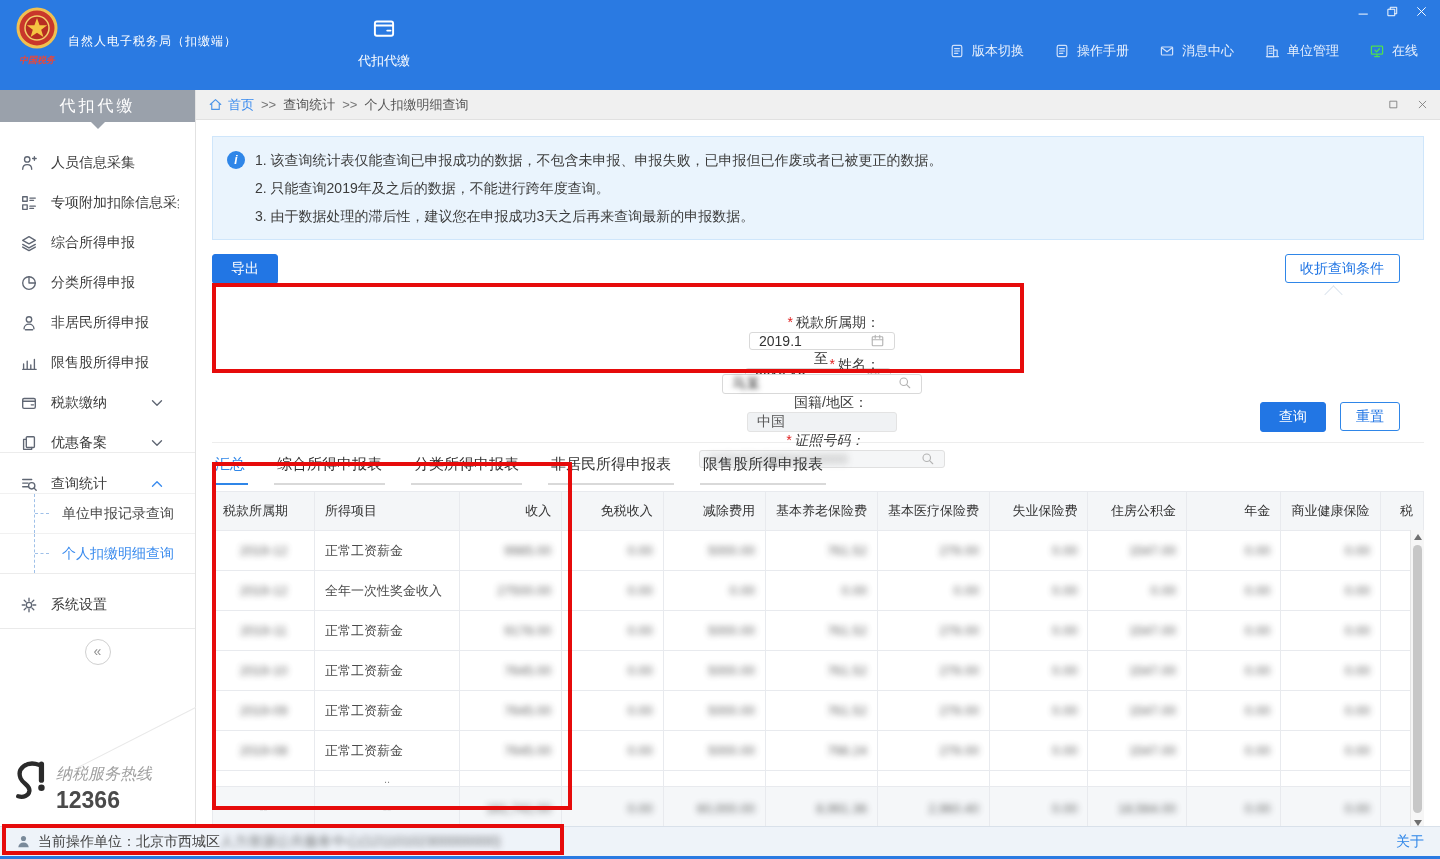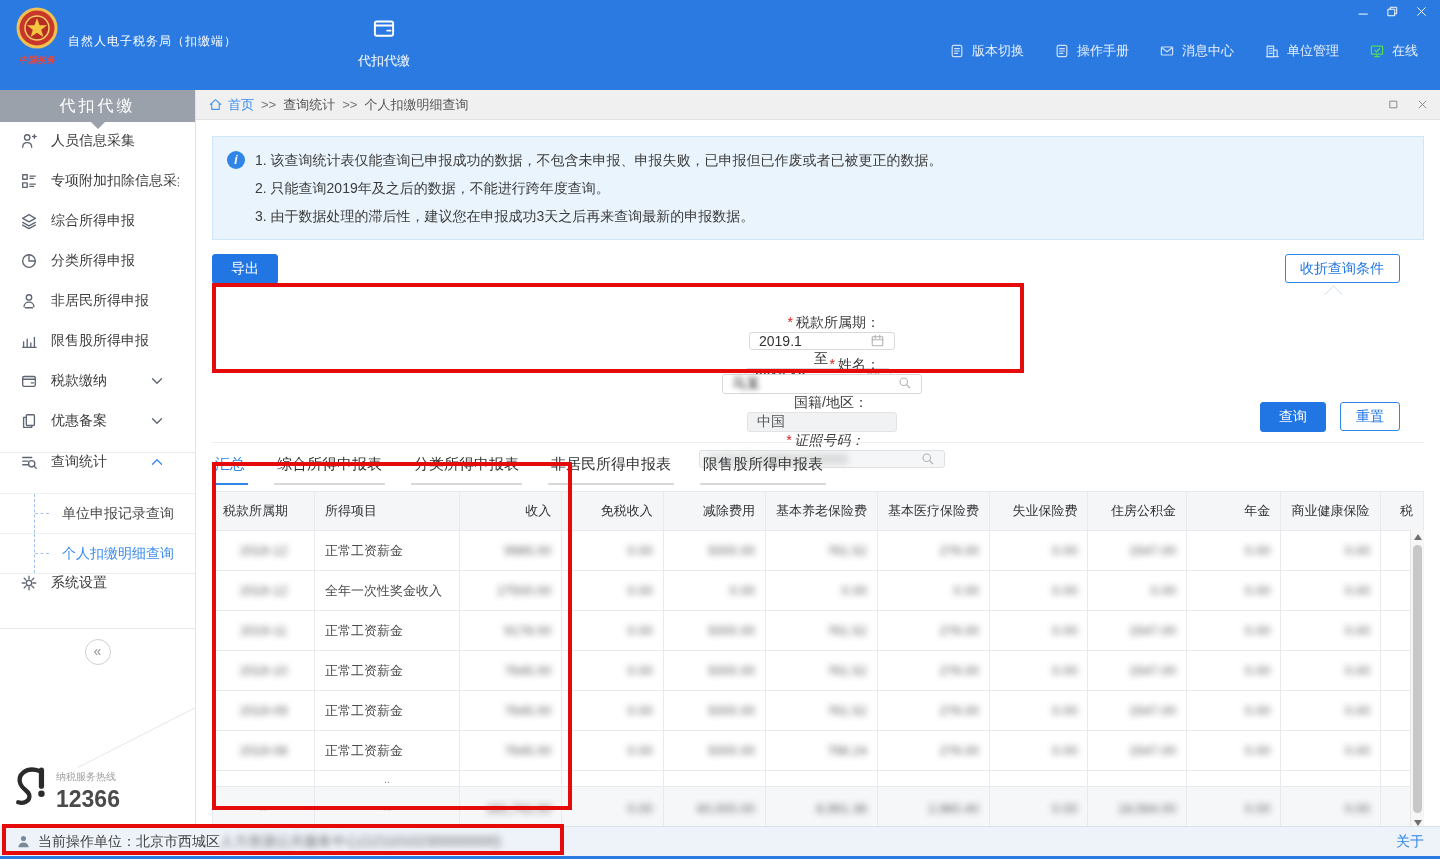--- a/index.html
+++ b/index.html
@@ -28,37 +28,37 @@
   .crumb-home { color:#3a8bee; cursor:pointer; }
   .crumb-sep { margin:0 7px; color:#777; }
   .panel-controls { margin-left:auto; display:flex; gap:18px; color:#777; }
   .panel-controls .icn { width:11px; height:11px; color:#777; cursor:pointer; }
 
   
   .sidebar { position:absolute; left:0; top:90px; bottom:33px; width:196px; background:#fff; border-right:1px solid #e2e2e2; }
   .side-banner { height:32px; background:#9aa1ab; color:#fff; font-size:16px; letter-spacing:3px; text-align:center; line-height:32px; position:relative; }
   .banner-caret { position:absolute; top:32px; left:50%; margin-left:-7px; width:0; height:0; border-left:7px solid transparent; border-right:7px solid transparent; border-top:7px solid #9aa1ab; z-index:2; }
   .side-nav { margin-top:10px; }
-  .nav-item { height:40px; display:flex; align-items:flex-start; padding:0 16px 0 20px; font-size:14px; color:#3c3c3c; cursor:pointer; position:relative; }
+  .nav-item { height:40px; display:flex; align-items:flex-end; padding:0 16px 0 20px; font-size:14px; color:#3c3c3c; cursor:pointer; position:relative; }
   .nav-item .icn { width:18px; height:18px; color:#5f6673; margin-right:13px; flex:none; }
   .nav-label { white-space:nowrap; overflow:hidden; }
   .chev { width:12px; height:12px; margin-left:auto; color:#b0b0b0; }
   .nav-group.expanded { border-top:1px solid #ececec; border-bottom:1px solid #ececec; }
   .nav-group.expanded .chev { color:#3a8bee; }
   .submenu-item { height:40px; display:flex; align-items:center; padding-left:62px; font-size:14px; color:#4a4a4a; cursor:pointer; position:relative; border-top:1px solid #f1f1f1; }
   .submenu-item .tree { position:absolute; left:34px; top:0; bottom:0; border-left:1px dashed #9fc0e8; }
   .submenu-item .tree::after { content:""; position:absolute; left:0; top:19px; width:14px; border-top:1px dashed #9fc0e8; }
   .submenu-item.active { color:#3a8bee; }
   .collapse-row { margin-top:14px; border-top:1px solid #eaeaea; padding-top:10px; text-align:center; }
   .collapse-btn { display:inline-block; width:26px; height:26px; line-height:23px; border:1px solid #d0d0d0; border-radius:50%; color:#909090; font-size:14px; cursor:pointer; background:#fff; }
   .side-deco { position:absolute; bottom:58px; left:78px; width:140px; border-top:1px solid #e9e9e9; transform:rotate(-27deg); transform-origin:left bottom; }
   .hotline { position:absolute; left:12px; bottom:12px; display:flex; align-items:flex-start; }
   .hotline .icn { width:38px; height:50px; color:#2b2b2b; }
   .hotline-txt { margin-left:6px; padding-top:6px; }
-  .hotline-label { font-size:10px; color:#a0a0a0; display:block; }
+  .hotline-label { font-size:16px; color:#a0a0a0; display:block;font-style:italic; }
   .hotline-number { font-size:23px; font-weight:bold; color:#4a4a4a; display:block; margin-top:2px; }
 
   
   .content { position:absolute; left:196px; top:120px; right:0; bottom:33px; background:#fff; padding:0 16px; overflow:hidden; }
   .notice { margin-top:16px; background:#eaf4fd; border:1px solid #cfe6fb; position:relative; padding:9px 14px 9px 42px; color:#3c3c3c; font-size:14px; line-height:28px; }
   .info-badge { position:absolute; left:14px; top:14px; width:18px; height:18px; border-radius:50%; background:#2f86e8; color:#fff; font-size:12px; font-style:italic; font-weight:bold; text-align:center; line-height:18px; }
   .toolbar { margin-top:14px; height:30px; position:relative; }
   .btn { display:inline-flex; align-items:center; justify-content:center; border-radius:3px; font-size:14px; cursor:pointer; font-family:inherit; }
   .btn-primary { background:#2276e4; color:#fff; border:1px solid #2276e4; height:30px; padding:0 18px; }
   .btn-outline { background:#fff; color:#2276e4; border:1px solid #2f86e8; height:29px; padding:0 15px; }

